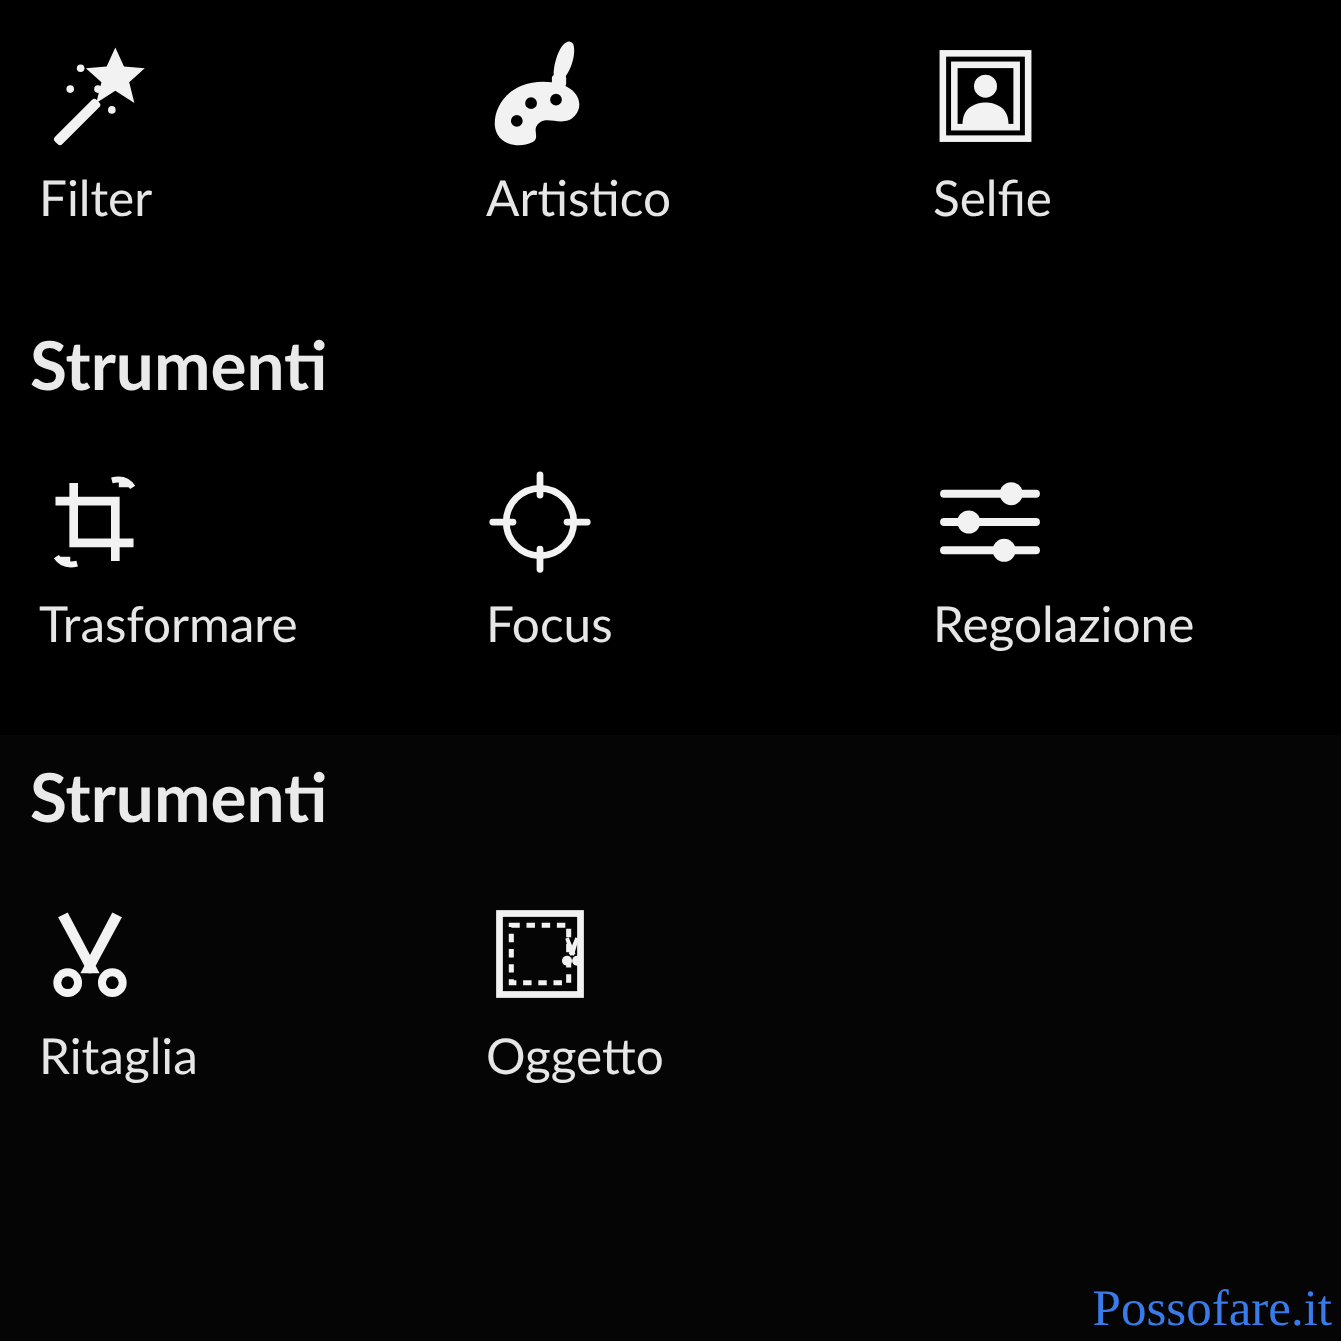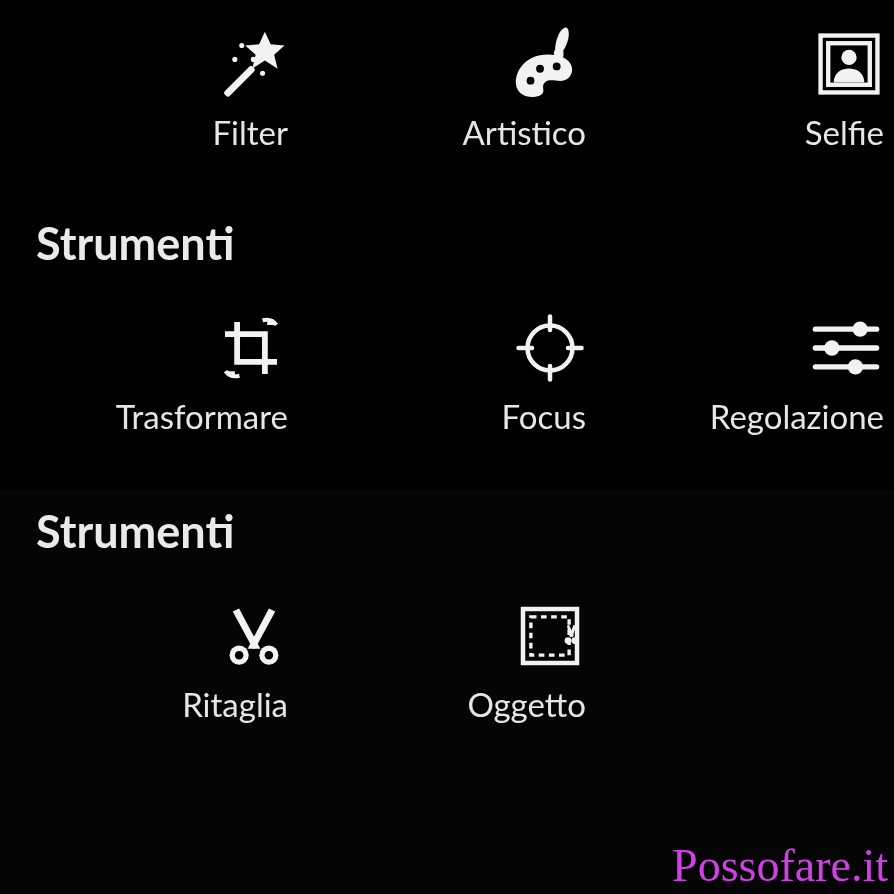--- a/index.html
+++ b/index.html
@@ -16,21 +16,21 @@
       padding-top: 18px;
     }
     .grid {
       display: grid;
       grid-template-columns: repeat(3, 1fr);
       gap: 0;
     }
     .cell {
       display: flex;
       flex-direction: column;
-      align-items: flex-end;
+      align-items: flex-start;
       justify-content: flex-start;
       padding: 6px 10px 4px 26px;
       cursor: pointer;
     }
     .icon-wrap {
       height: 80px;
       display: flex;
       align-items: center;
       justify-content: center;
     }
@@ -39,33 +39,33 @@
       font-weight: 400;
       color: #e6e6e6;
       text-align: center;
       line-height: 1.15;
       margin-top: 10px;
     }
     .heading {
       font-size: 45px;
       font-weight: 700;
       color: #eaeaea;
-      padding: 60px 20px 32px 36px;
+      padding: 60px 20px 32px 20px;
     }
     .heading2 {
       padding-top: 64px;
     }
     svg { display: block; }
     .watermark {
       position: absolute;
       right: 6px;
       bottom: 2px;
       font-family: "Comic Sans MS", "Segoe Script", cursive;
-      font-size: 46px;
-      color: #d946ef;
+      font-size: 34px;
+      color: #3b82f6;
       letter-spacing: 0px;
       pointer-events: none;
       opacity: 0.95;
     }
     .bg-faint {
       position: absolute;
       left: 0; right: 0;
       top: 490px;
       bottom: 0;
       background: rgba(60,60,60,0.08);

